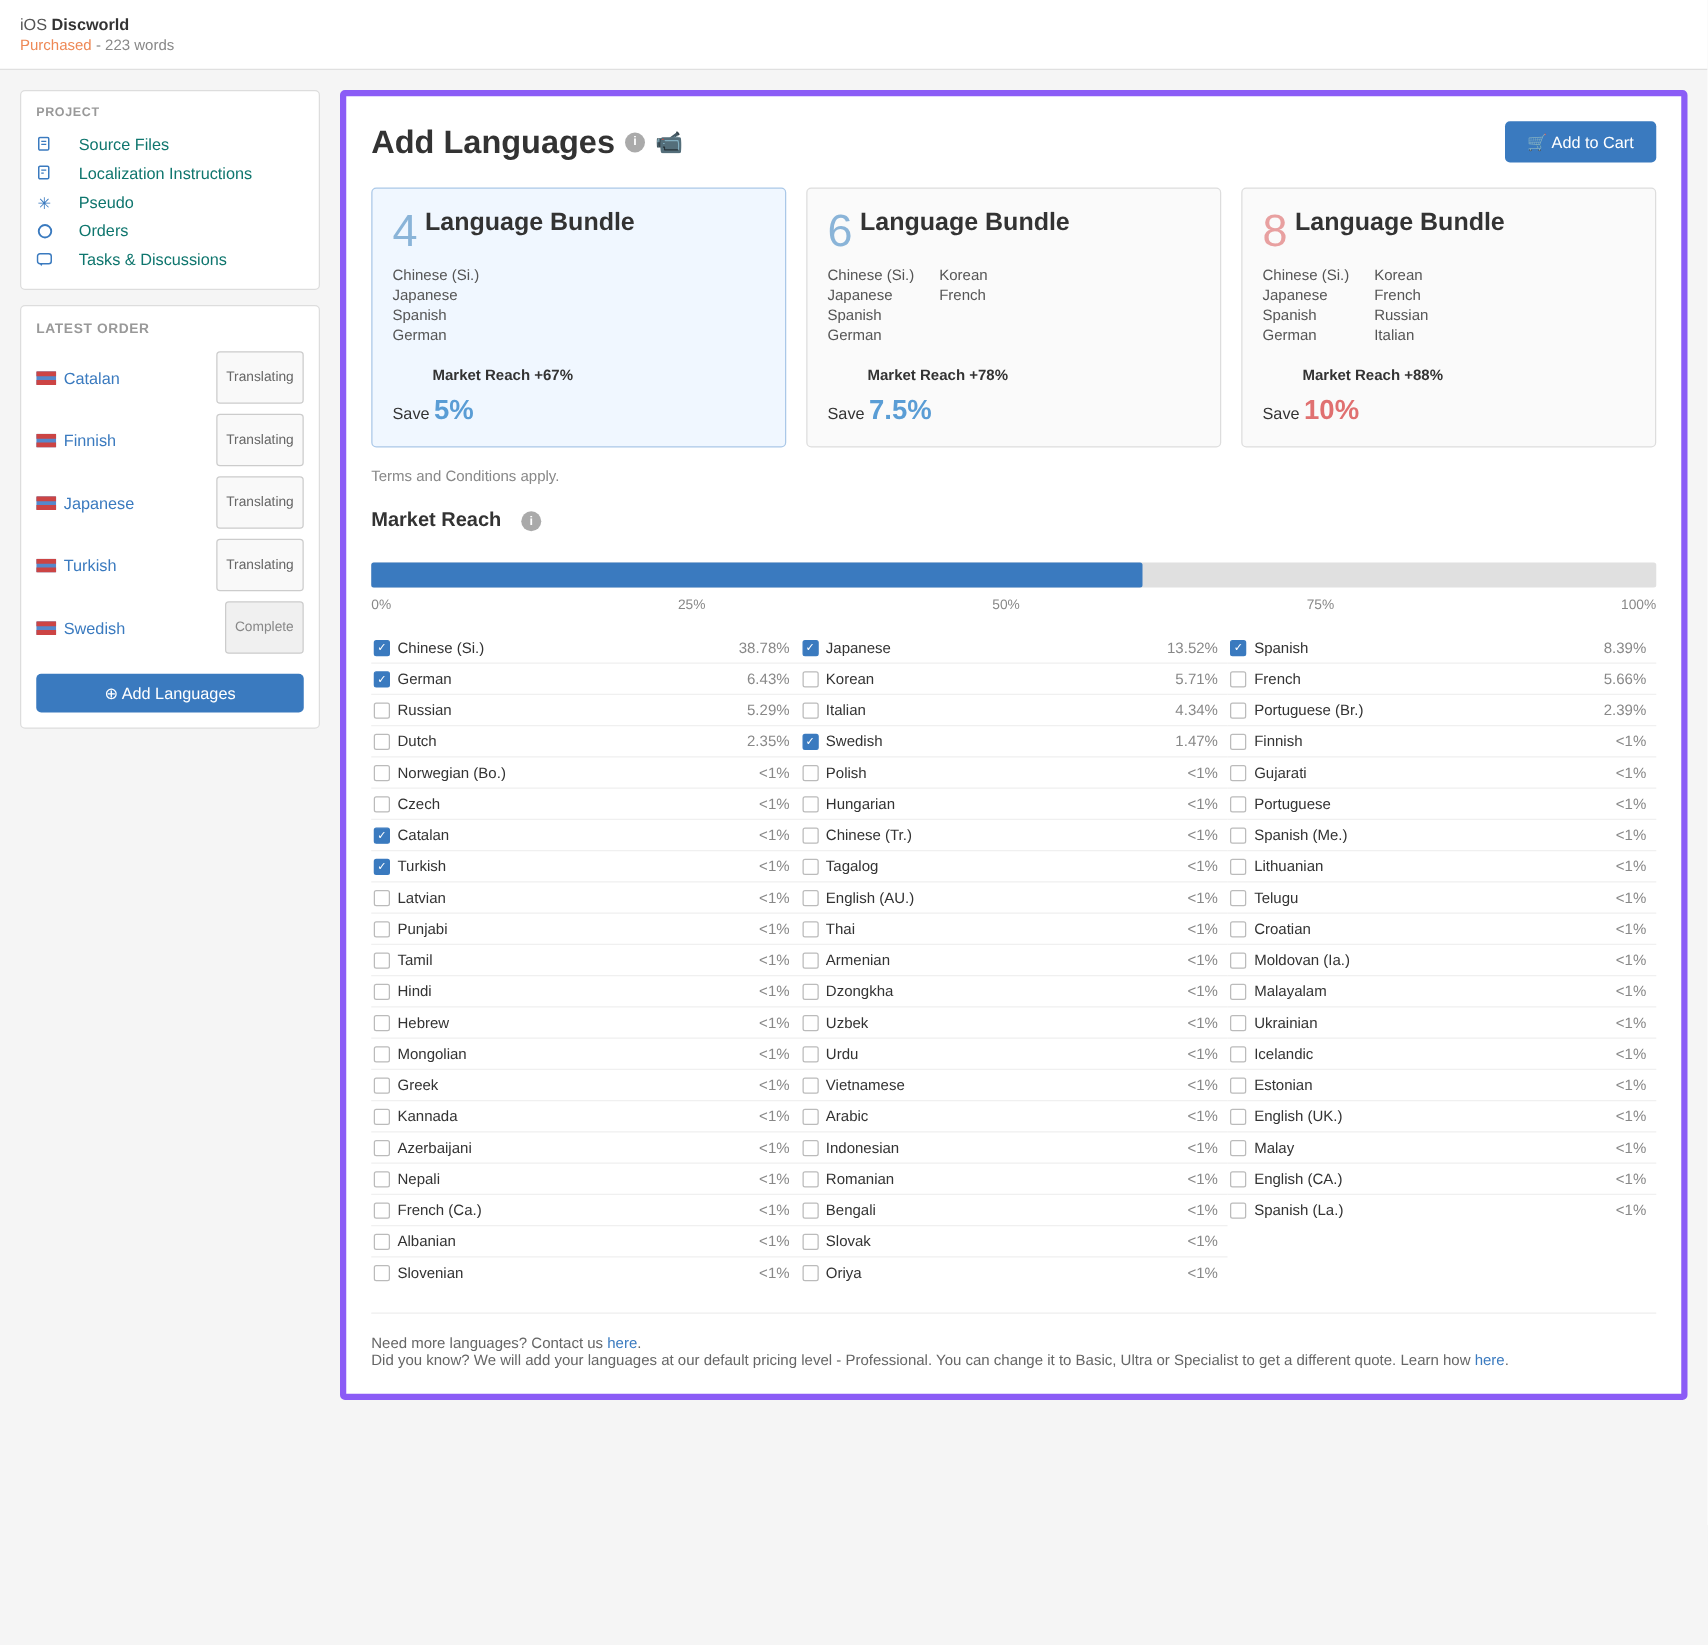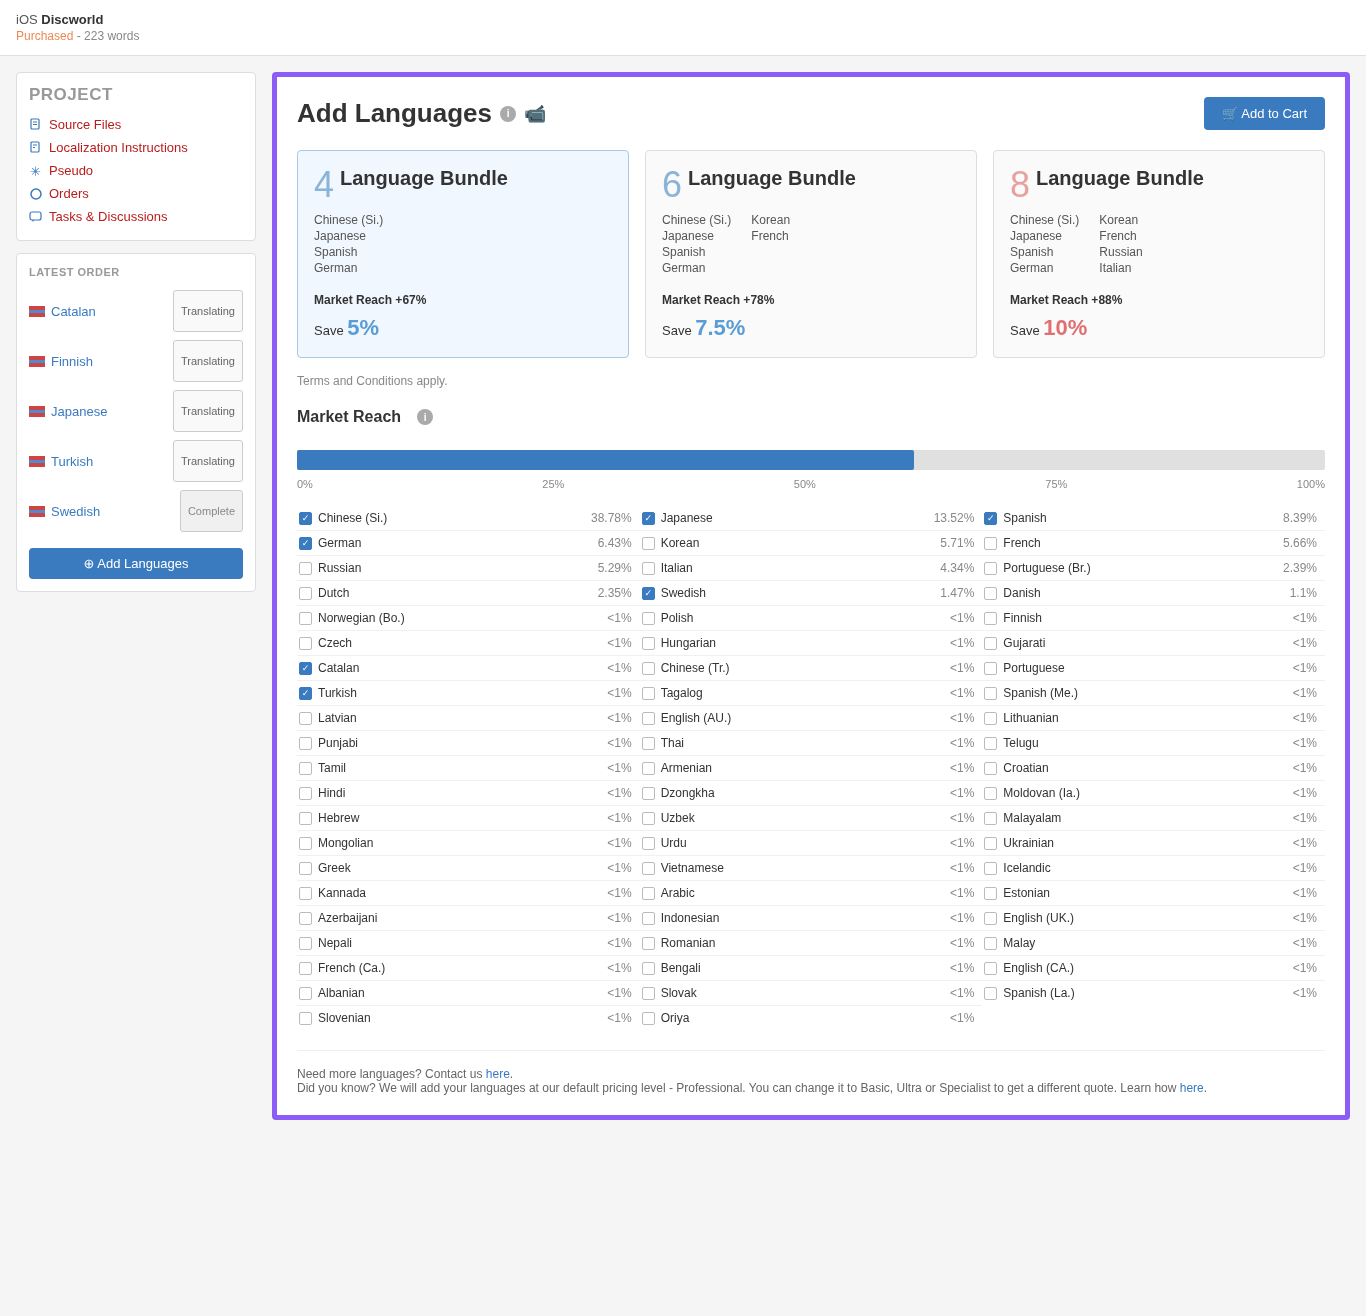--- a/index.html
+++ b/index.html
@@ -8,22 +8,22 @@
     .header { padding: 12px 16px; background: #fff; border-bottom: 1px solid #e0e0e0; }
     .header .platform { font-size: 13px; color: #555; }
     .header .subtitle { font-size: 12px; color: #888; margin-top: 2px; }
     .header .subtitle .purchased { color: #e85; font-weight: 500; }
 
     .layout { display: flex; padding: 16px; gap: 16px; max-width: 1366px; }
 
     
     .sidebar { width: 240px; flex-shrink: 0; }
     .sidebar-section { background: #fff; border: 1px solid #ddd; border-radius: 4px; margin-bottom: 12px; padding: 12px; }
-    .sidebar-section-title { font-size: 17px; color: #999; font-weight: bold; text-transform: uppercase; letter-spacing: 0.5px; margin-bottom: 8px; }
-    .sidebar-item { display: flex; align-items: center; gap: 6px; padding: 4px 0; color: #b91c1c; font-size: 13px; cursor: pointer; text-decoration: none; }
+    .sidebar-section-title { font-size: 10px; color: #999; font-weight: bold; text-transform: uppercase; letter-spacing: 0.5px; margin-bottom: 8px; }
+    .sidebar-item { display: flex; align-items: center; gap: 20px; padding: 4px 0; color: #0f766e; font-size: 13px; cursor: pointer; text-decoration: none; }
     .sidebar-item .icon { width: 14px; height: 14px; flex-shrink: 0; }
     
     .latest-order-title { font-size: 11px; color: #999; font-weight: bold; text-transform: uppercase; letter-spacing: 0.5px; margin-bottom: 8px; }
     .order-row { display: flex; align-items: center; justify-content: space-between; padding: 4px 0; }
     .order-lang { display: flex; align-items: center; gap: 6px; color: #3a7abf; font-size: 13px; }
     .order-badge { font-size: 11px; padding: 14px 7px; border-radius: 3px; border: 1px solid #ccc; color: #666; background: #f9f9f9; }
     .order-badge.complete { background: #f0f0f0; color: #888; }
 
     .add-lang-btn { display: block; width: 100%; margin-top: 12px; padding: 8px; background: #3a7abf; color: #fff; border: none; border-radius: 4px; font-size: 13px; cursor: pointer; text-align: center; }
 
@@ -41,21 +41,21 @@
     .bundle-card { flex: 1; border: 1px solid #ddd; border-radius: 4px; padding: 16px; background: #fafafa; }
     .bundle-card.highlighted { border-color: #aac8e8; background: #f0f7ff; }
     .bundle-num { font-size: 36px; font-weight: 300; color: #ccc; float: left; margin-right: 6px; line-height: 1; }
     .bundle-num.blue { color: #8ab4d8; }
     .bundle-num.red { color: #e8a0a0; }
     .bundle-label { font-size: 20px; font-weight: bold; color: #333; margin-top: 6px; }
     .bundle-header { margin-bottom: 10px; overflow: hidden; }
     .bundle-langs { display: flex; gap: 20px; margin-bottom: 10px; min-height: 70px; }
     .bundle-lang-col { display: flex; flex-direction: column; gap: 2px; }
     .bundle-lang-item { font-size: 12px; color: #555; }
-    .bundle-reach { font-size: 12px; font-weight: bold; color: #333; margin-bottom: 8px; }
+    .bundle-reach { font-size: 12px; font-weight: bold; color: #333; margin-bottom: 8px; margin-left: 32px; }
     .bundle-save { font-size: 13px; color: #333; }
     .bundle-save-pct { font-size: 22px; font-weight: bold; color: #5a9dd5; }
     .bundle-save-pct.red { color: #e07070; }
     .terms { font-size: 12px; color: #3a7abf; margin-bottom: 20px; cursor: pointer; }
     .terms span { color: #888; }
 
     
     .market-reach-title { font-size: 16px; font-weight: bold; color: #333; margin-bottom: 24px; display: flex; align-items: center; gap: 16px; }
     .progress-bar-container { background: #e0e0e0; border-radius: 2px; height: 20px; margin-bottom: 8px; }
     .progress-bar-fill { background: #3a7abf; height: 100%; border-radius: 2px; }
@@ -611,27 +611,20 @@
           <div class="lang-row">
       <div class="lang-left">
         <div class="checkbox"></div>
         <span class="lang-name">Portuguese (Br.)</span>
       </div>
       <span class="lang-pct">2.39%</span>
     </div>
           <div class="lang-row">
       <div class="lang-left">
         <div class="checkbox"></div>
-        <span class="lang-name">Danish</span>
-      </div>
-      <span class="lang-pct">1.1%</span>
-    </div>
-          <div class="lang-row">
-      <div class="lang-left">
-        <div class="checkbox"></div>
         <span class="lang-name">Finnish</span>
       </div>
       <span class="lang-pct">&lt;1%</span>
     </div>
           <div class="lang-row">
       <div class="lang-left">
         <div class="checkbox"></div>
         <span class="lang-name">Gujarati</span>
       </div>
       <span class="lang-pct">&lt;1%</span>

